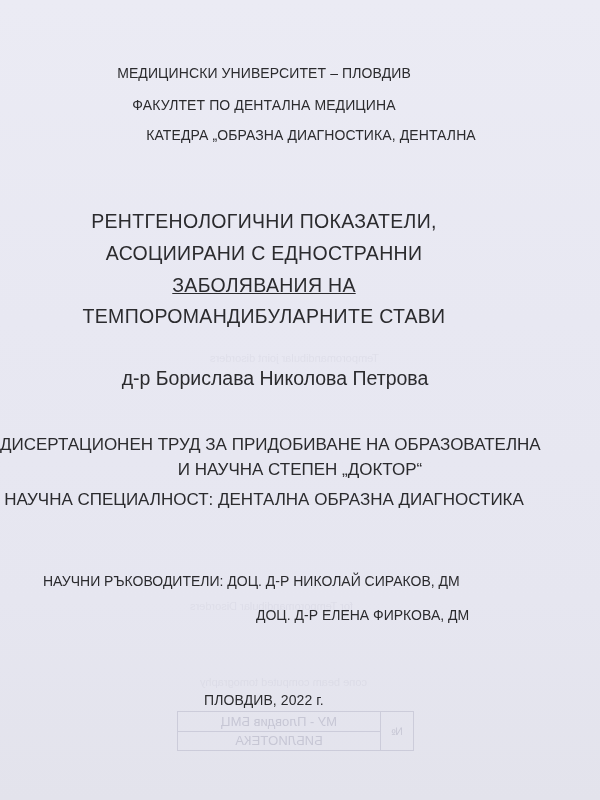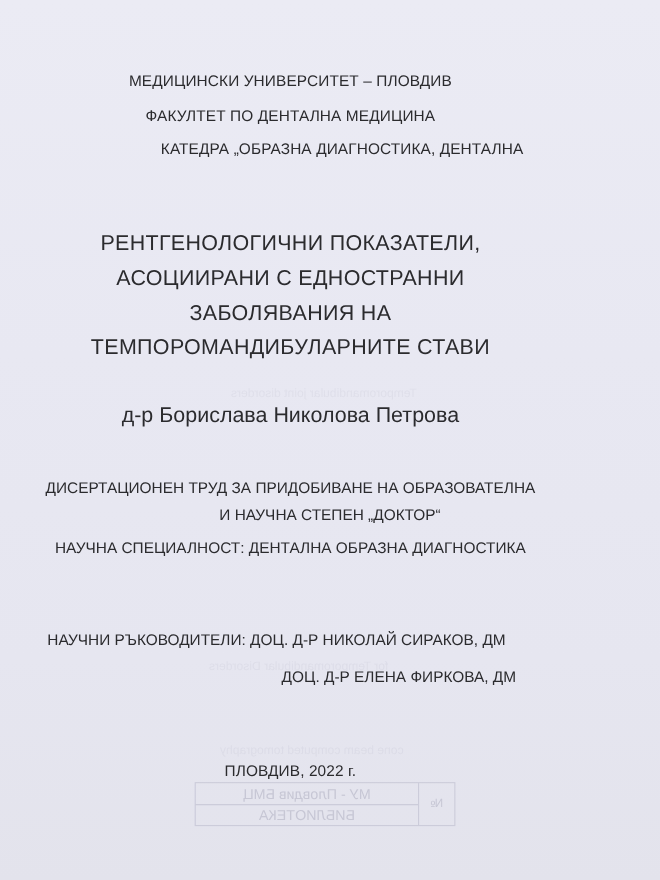--- a/index.html
+++ b/index.html
@@ -32,21 +32,21 @@
       letter-spacing: 0.1px;
     }
     .title {
       font-size: 19.5px;
       letter-spacing: 0.3px;
     }
     .author {
       font-size: 19.5px;
     }
     .sm {
-      font-size: 14px;
+      font-size: 17px;
     }
     .sup-line {
       position: absolute;
       font-size: 14px;
       white-space: nowrap;
     }
     .stamp {
       position: absolute;
       left: 177px;
       top: 711px;
@@ -96,24 +96,24 @@
   <div class="bleed" style="left:210px;top:352px;">Temporomandibular joint disorders</div>
   <div class="bleed" style="left:190px;top:600px;">for Temporomandibular Disorders</div>
   <div class="bleed" style="left:200px;top:676px;">cone beam computed tomography</div>
 
   <div class="line hdr" style="top:65px;">МЕДИЦИНСКИ УНИВЕРСИТЕТ – ПЛОВДИВ</div>
   <div class="line hdr" style="top:97px;">ФАКУЛТЕТ ПО ДЕНТАЛНА МЕДИЦИНА</div>
   <div class="line hdr" style="top:127px;padding-left:47px;">КАТЕДРА „ОБРАЗНА ДИАГНОСТИКА, ДЕНТАЛНА</div>
 
   <div class="line title" style="top:210px;">РЕНТГЕНОЛОГИЧНИ ПОКАЗАТЕЛИ,</div>
   <div class="line title" style="top:242px;">АСОЦИИРАНИ С ЕДНОСТРАННИ</div>
-  <div class="line title" style="top:274px;">ЗАБОЛЯВАНИЯ НА</div>
+  <div class="line title" style="top:274px;text-decoration:underline;">ЗАБОЛЯВАНИЯ НА</div>
   <div class="line title" style="top:305px;">ТЕМПОРОМАНДИБУЛАРНИТЕ СТАВИ</div>
 
-  <div class="line author" style="top:367px;">д-р Борислава Николова Петрова</div>
+  <div class="line author" style="top:367px;padding-left:11px;">д-р Борислава Николова Петрова</div>
 
   <div class="line sm" style="top:435px;">ДИСЕРТАЦИОНЕН ТРУД ЗА ПРИДОБИВАНЕ НА ОБРАЗОВАТЕЛНА</div>
   <div class="line sm" style="top:460px;padding-left:36px;">И НАУЧНА СТЕПЕН „ДОКТОР“</div>
   <div class="line sm" style="top:490px;">НАУЧНА СПЕЦИАЛНОСТ: ДЕНТАЛНА ОБРАЗНА ДИАГНОСТИКА</div>
 
   <div class="sup-line" style="left:43px;top:573px;">
     <span>НАУЧНИ РЪКОВОДИТЕЛИ:</span>
     <span>ДОЦ. Д-Р НИКОЛАЙ СИРАКОВ, ДМ</span>
   </div>
   <div class="sup-line" style="left:256px;top:607px;">ДОЦ. Д-Р ЕЛЕНА ФИРКОВА, ДМ</div>

